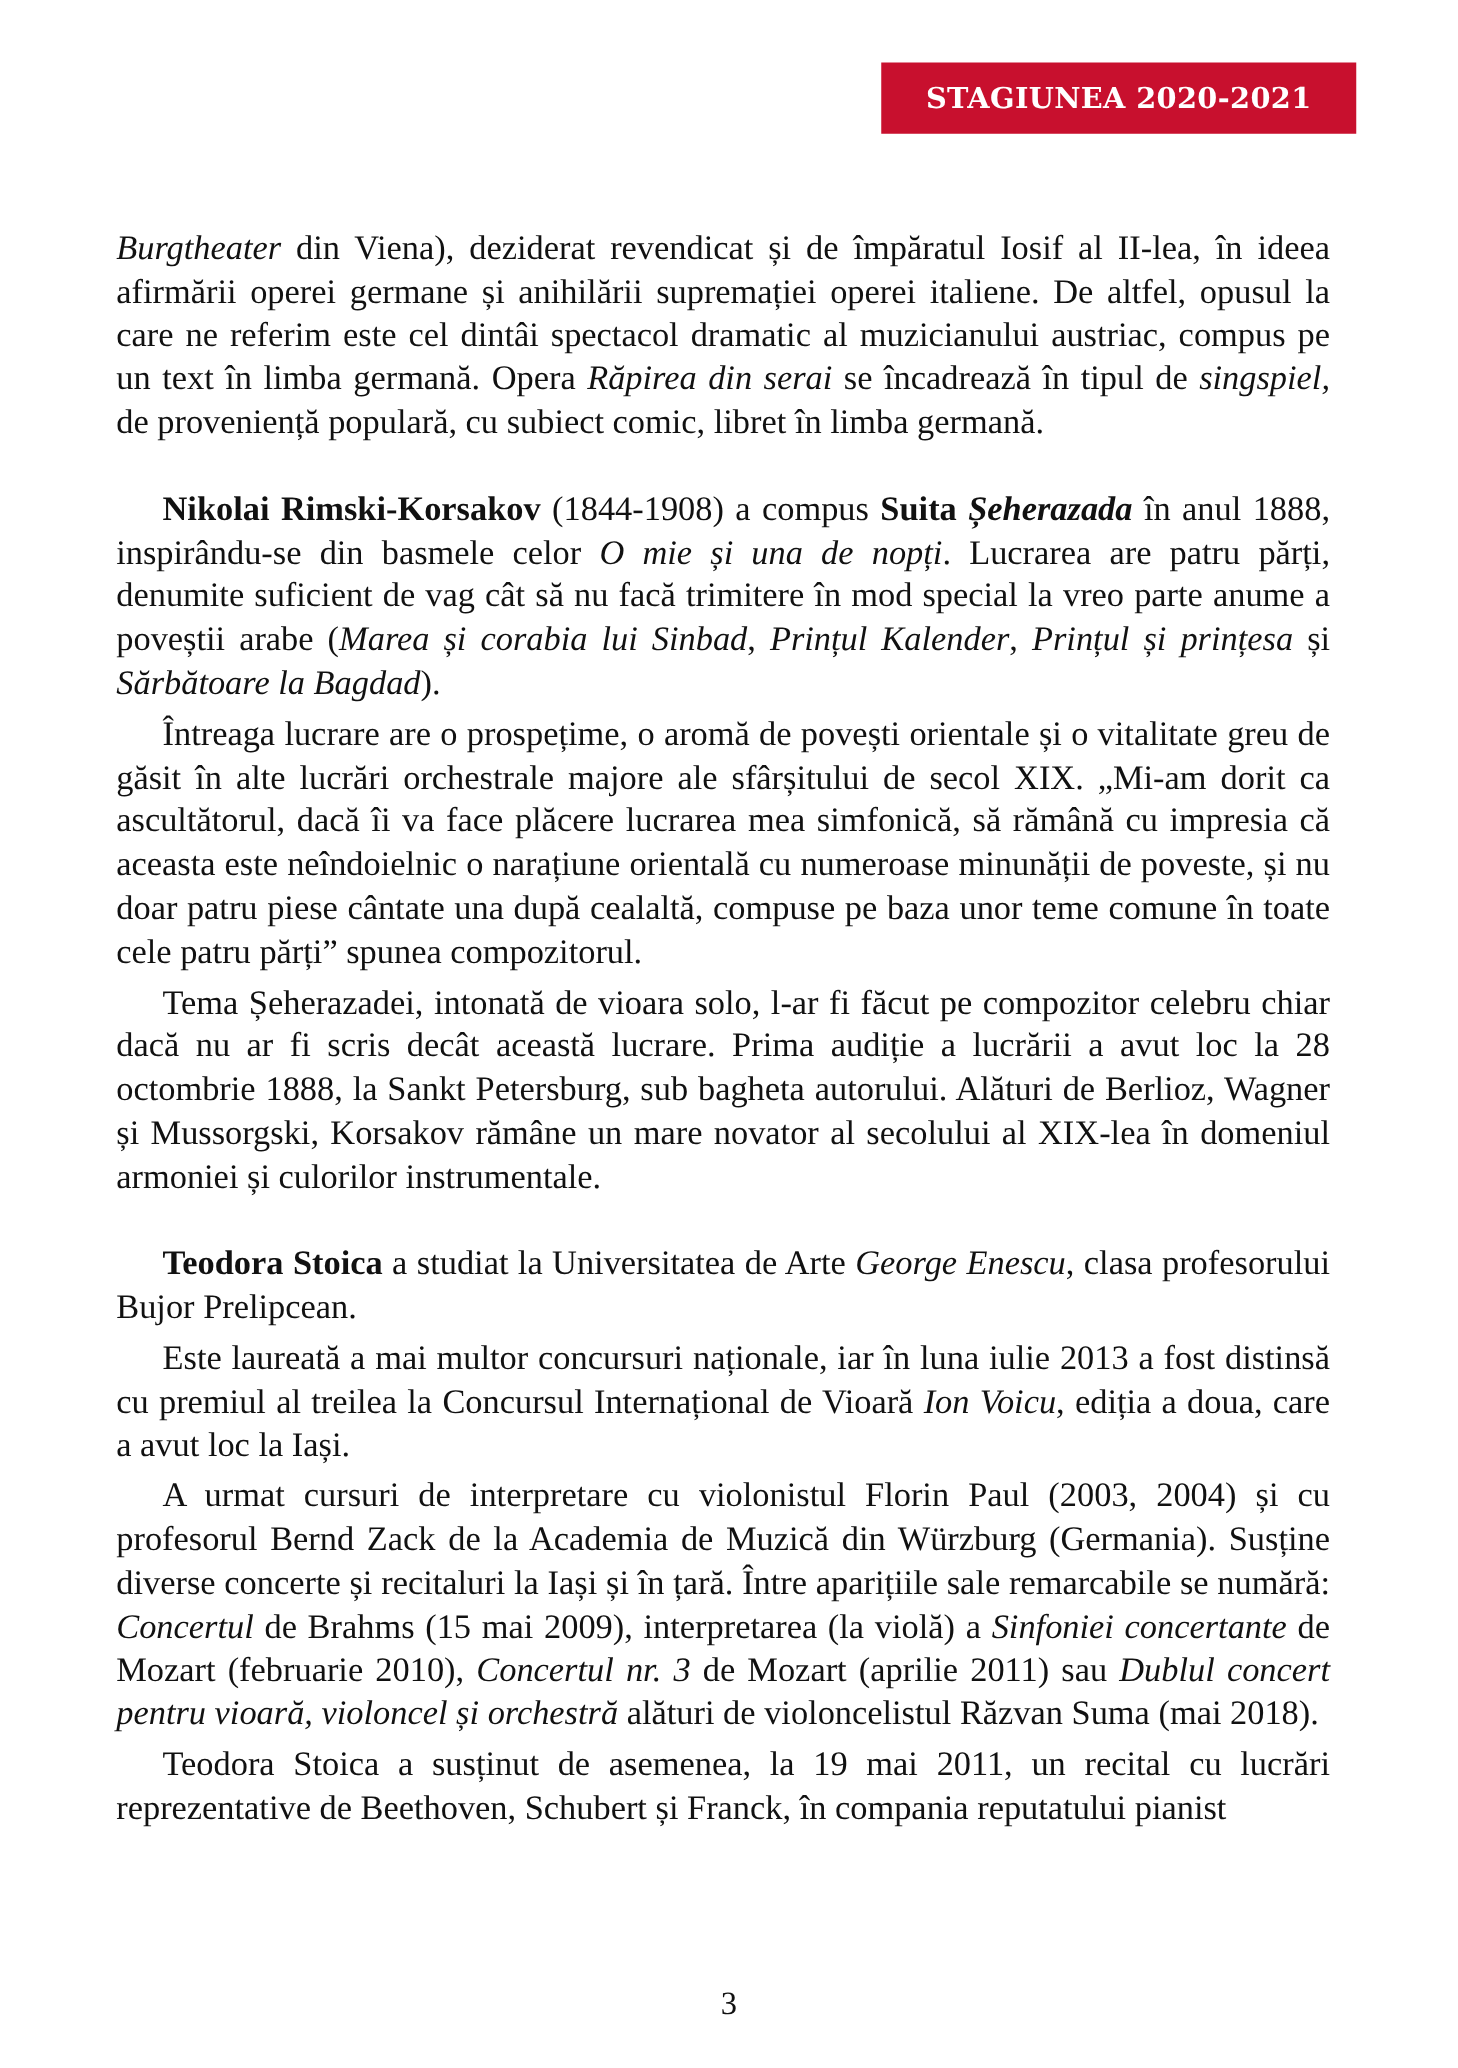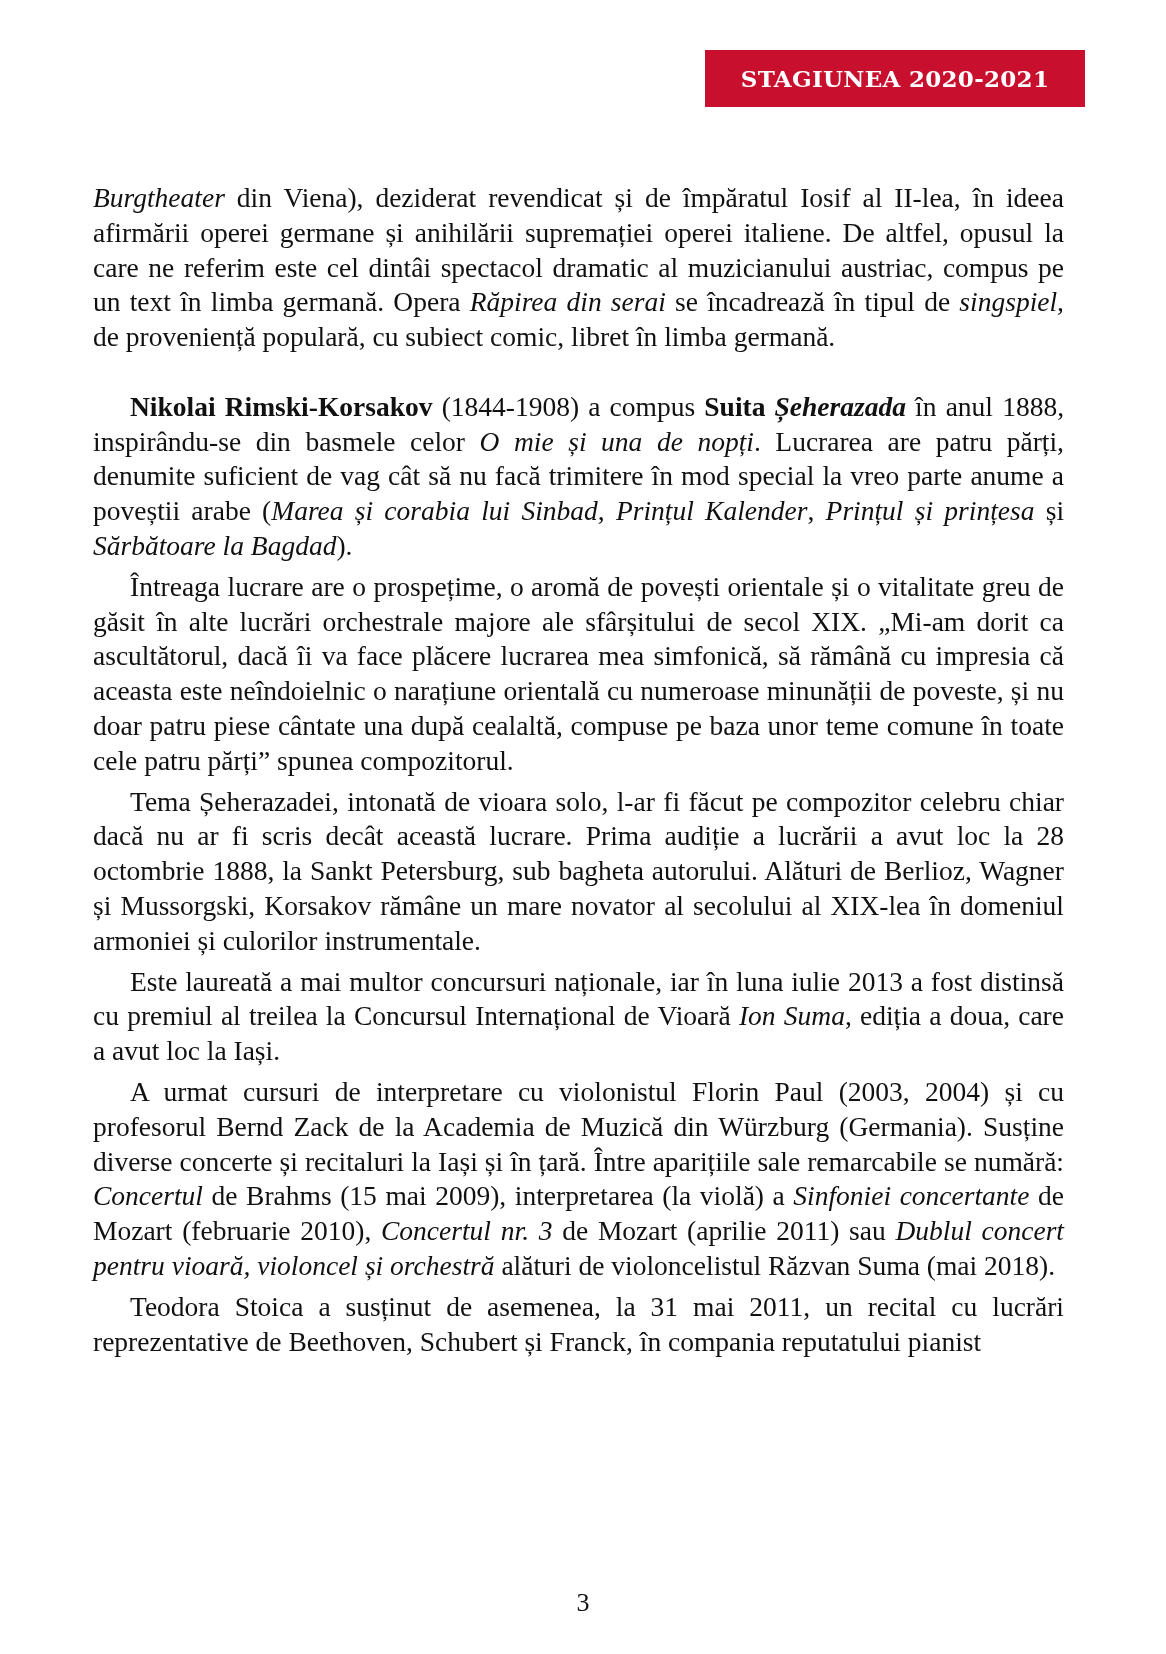--- a/index.html
+++ b/index.html
@@ -30,19 +30,20 @@
 <div class="page">
   <div class="header-badge">
     <span>STAGIUNEA 2020-2021</span>
   </div>
 
   <div class="body-text" id="body-text">
       <p class="noindent"><span style="font-style: italic;">Burgtheater</span><span> din Viena), deziderat revendicat și de împăratul Iosif al II-lea, în ideea afirmării operei germane și anihilării supremației operei italiene. De altfel, opusul la care ne referim este cel dintâi spectacol dramatic al muzicianului austriac, compus pe un text în limba germană. Opera </span><span style="font-style: italic;">Răpirea din serai</span><span> se încadrează în tipul de </span><span style="font-style: italic;">singspiel,</span><span> de proveniență populară, cu subiect comic, libret în limba germană.</span></p>
       <p class="gap"><span style="font-weight: bold;">Nikolai Rimski-Korsakov</span><span> (1844-1908) a compus </span><span style="font-weight: bold;">Suita </span><span style="font-weight: bold; font-style: italic;">Șeherazada</span><span> în anul 1888, inspirându-se din basmele celor </span><span style="font-style: italic;">O mie și una de nopți</span><span>. Lucrarea are patru părți, denumite suficient de vag cât să nu facă trimitere în mod special la vreo parte anume a poveștii arabe (</span><span style="font-style: italic;">Marea și corabia lui Sinbad</span><span>, </span><span style="font-style: italic;">Prințul Kalender</span><span>, </span><span style="font-style: italic;">Prințul și prințesa</span><span> și </span><span style="font-style: italic;">Sărbătoare la Bagdad</span><span>).</span></p>
       <p><span>Întreaga lucrare are o prospețime, o aromă de povești orientale și o vitalitate greu de găsit în alte lucrări orchestrale majore ale sfârșitului de secol XIX. „Mi-am dorit ca ascultătorul, dacă îi va face plăcere lucrarea mea simfonică, să rămână cu impresia că aceasta este neîndoielnic o narațiune orientală cu numeroase minunății de poveste, și nu doar patru piese cântate una după cealaltă, compuse pe baza unor teme comune în toate cele patru părți” spunea compozitorul.</span></p>
       <p><span>Tema Șeherazadei, intonată de vioara solo, l-ar fi făcut pe compozitor celebru chiar dacă nu ar fi scris decât această lucrare. Prima audiție a lucrării a avut loc la 28 octombrie 1888, la Sankt Petersburg, sub bagheta autorului. Alături de Berlioz, Wagner și Mussorgski, Korsakov rămâne un mare novator al secolului al XIX-lea în domeniul armoniei și culorilor instrumentale.</span></p>
-      <p><span>Este laureată a mai multor concursuri naționale, iar în luna iulie 2013 a fost distinsă cu premiul al treilea la Concursul Internațional de Vioară </span><span style="font-style: italic;">Ion Suma</span><span>, ediția a doua, care a avut loc la Iași.</span></p>
+      <p class="gap"><span style="font-weight: bold;">Teodora Stoica</span><span> a studiat la Universitatea de Arte </span><span style="font-style: italic;">George Enescu</span><span>, clasa profesorului Bujor Prelipcean.</span></p>
+      <p><span>Este laureată a mai multor concursuri naționale, iar în luna iulie 2013 a fost distinsă cu premiul al treilea la Concursul Internațional de Vioară </span><span style="font-style: italic;">Ion Voicu</span><span>, ediția a doua, care a avut loc la Iași.</span></p>
       <p><span>A urmat cursuri de interpretare cu violonistul Florin Paul (2003, 2004) și cu profesorul Bernd Zack de la Academia de Muzică din Würzburg (Germania). Susține diverse concerte și recitaluri la Iași și în țară. Între aparițiile sale remarcabile se numără: </span><span style="font-style: italic;">Concertul</span><span> de Brahms (15 mai 2009), interpretarea (la violă) a </span><span style="font-style: italic;">Sinfoniei concertante</span><span> de Mozart (februarie 2010), </span><span style="font-style: italic;">Concertul nr. 3</span><span> de Mozart (aprilie 2011) sau </span><span style="font-style: italic;">Dublul concert pentru vioară, violoncel și orchestră</span><span> alături de violoncelistul Răzvan Suma (mai 2018).</span></p>
-      <p><span>Teodora Stoica a susținut de asemenea, la 31 mai 2011, un recital cu lucrări reprezentative de Beethoven, Schubert și Franck, în compania reputatului pianist</span></p>
+      <p><span>Teodora Stoica a susținut de asemenea, la 19 mai 2011, un recital cu lucrări reprezentative de Beethoven, Schubert și Franck, în compania reputatului pianist</span></p>
     </div>
 
   <div class="page-number">3</div>
 </div>
 
 </body></html>

